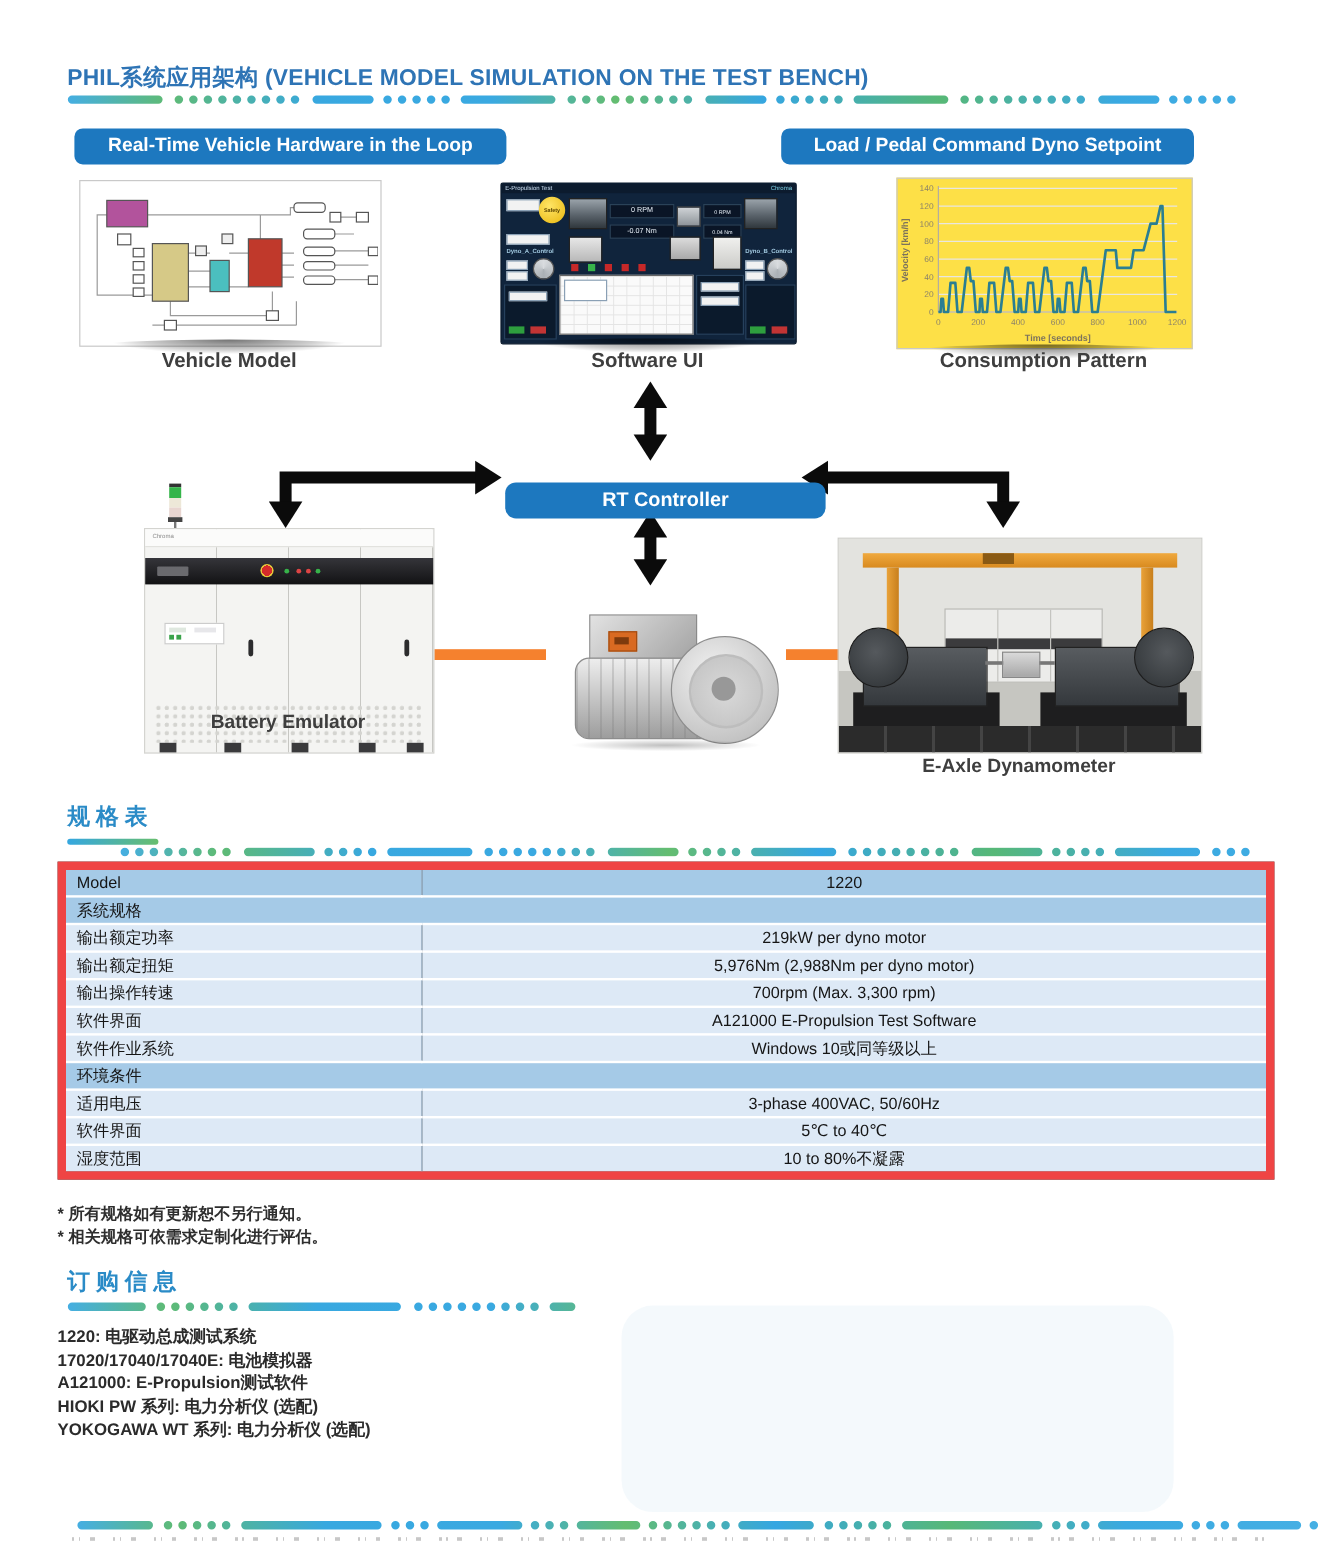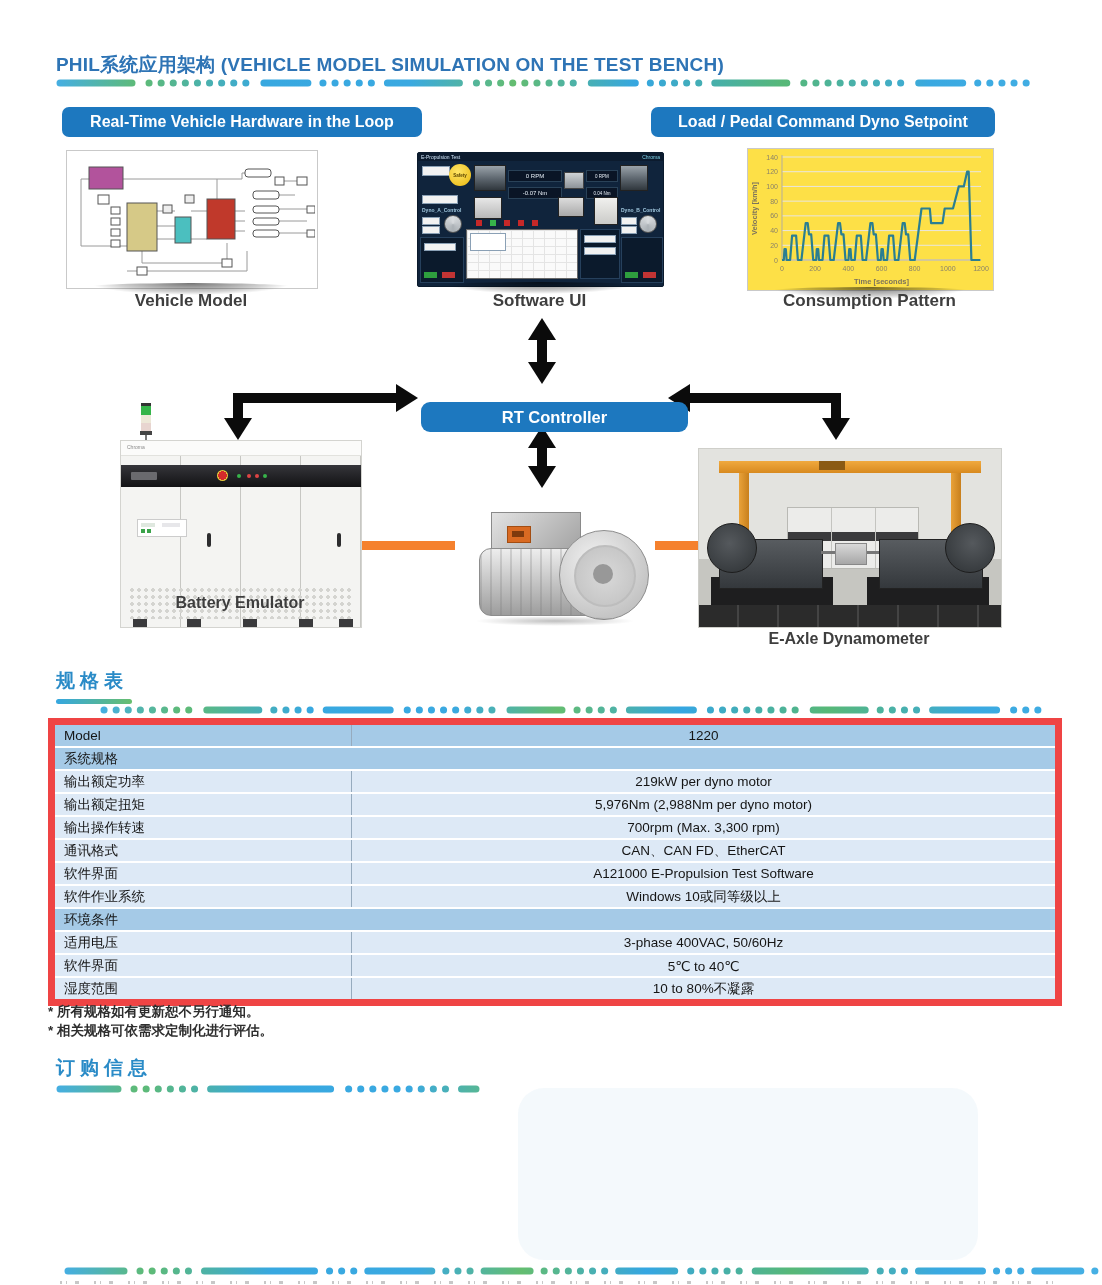--- a/index.html
+++ b/index.html
@@ -321,24 +321,20 @@
           </tr>
           <tr class="data">
             <td class="lbl">输出额定扭矩</td>
             <td class="val">5,976Nm (2,988Nm per dyno motor)</td>
           </tr>
           <tr class="data">
             <td class="lbl">输出操作转速</td>
             <td class="val">700rpm (Max. 3,300 rpm)</td>
           </tr>
           <tr class="data">
-            <td class="lbl">通讯格式</td>
-            <td class="val">CAN、CAN FD、EtherCAT</td>
-          </tr>
-          <tr class="data">
             <td class="lbl">软件界面</td>
             <td class="val">A121000 E-Propulsion Test Software</td>
           </tr>
           <tr class="data">
             <td class="lbl">软件作业系统</td>
             <td class="val">Windows 10或同等级以上</td>
           </tr>
           <tr class="section">
             <td colspan="2">环境条件</td>
           </tr>
@@ -360,20 +356,27 @@
 
   <div class="abs footnotes">
     <div>* 所有规格如有更新恕不另行通知。</div>
     <div>* 相关规格可依需求定制化进行评估。</div>
   </div>
 
   <div class="abs sec-head" style="left:56px;top:1055px">订购信息</div>
   <svg class="abs" style="left:56px;top:1085px" width="424" height="8">
     <line x1="4" y1="4" x2="420" y2="4" stroke="url(#decog)" stroke-width="7" stroke-linecap="round" stroke-dasharray="58 16 .1 12 .1 12 .1 12 .1 12 .1 12 .1 16 120 18 .1 12 .1 12 .1 12 .1 12 .1 12 .1 12 .1 12 .1 12 .1 16"></line>
   </svg>
+  <div class="abs order-list">
+      <div>1220: 电驱动总成测试系统</div>
+      <div>17020/17040/17040E: 电池模拟器</div>
+      <div>A121000: E-Propulsion测试软件</div>
+      <div>HIOKI PW 系列: 电力分析仪 (选配)</div>
+      <div>YOKOGAWA WT 系列: 电力分析仪 (选配)</div>
+    </div>
 
   <div class="abs watermark"></div>
 
   <svg class="abs" style="left:64px;top:1267px" width="1036" height="8">
     <line x1="4" y1="4" x2="1032" y2="4" stroke="url(#decog)" stroke-width="7" stroke-linecap="round" stroke-dasharray="56 16 .1 12 .1 12 .1 12 .1 12 .1 16 110 15 .1 12 .1 12 .1 14 64 14 .1 12 .1 12 .1 14 46 14 .1 12 .1 12 .1 12 .1 12 .1 12 .1 14"></line>
   </svg>
   <div class="abs remnant"></div>
 
 </div>
 

